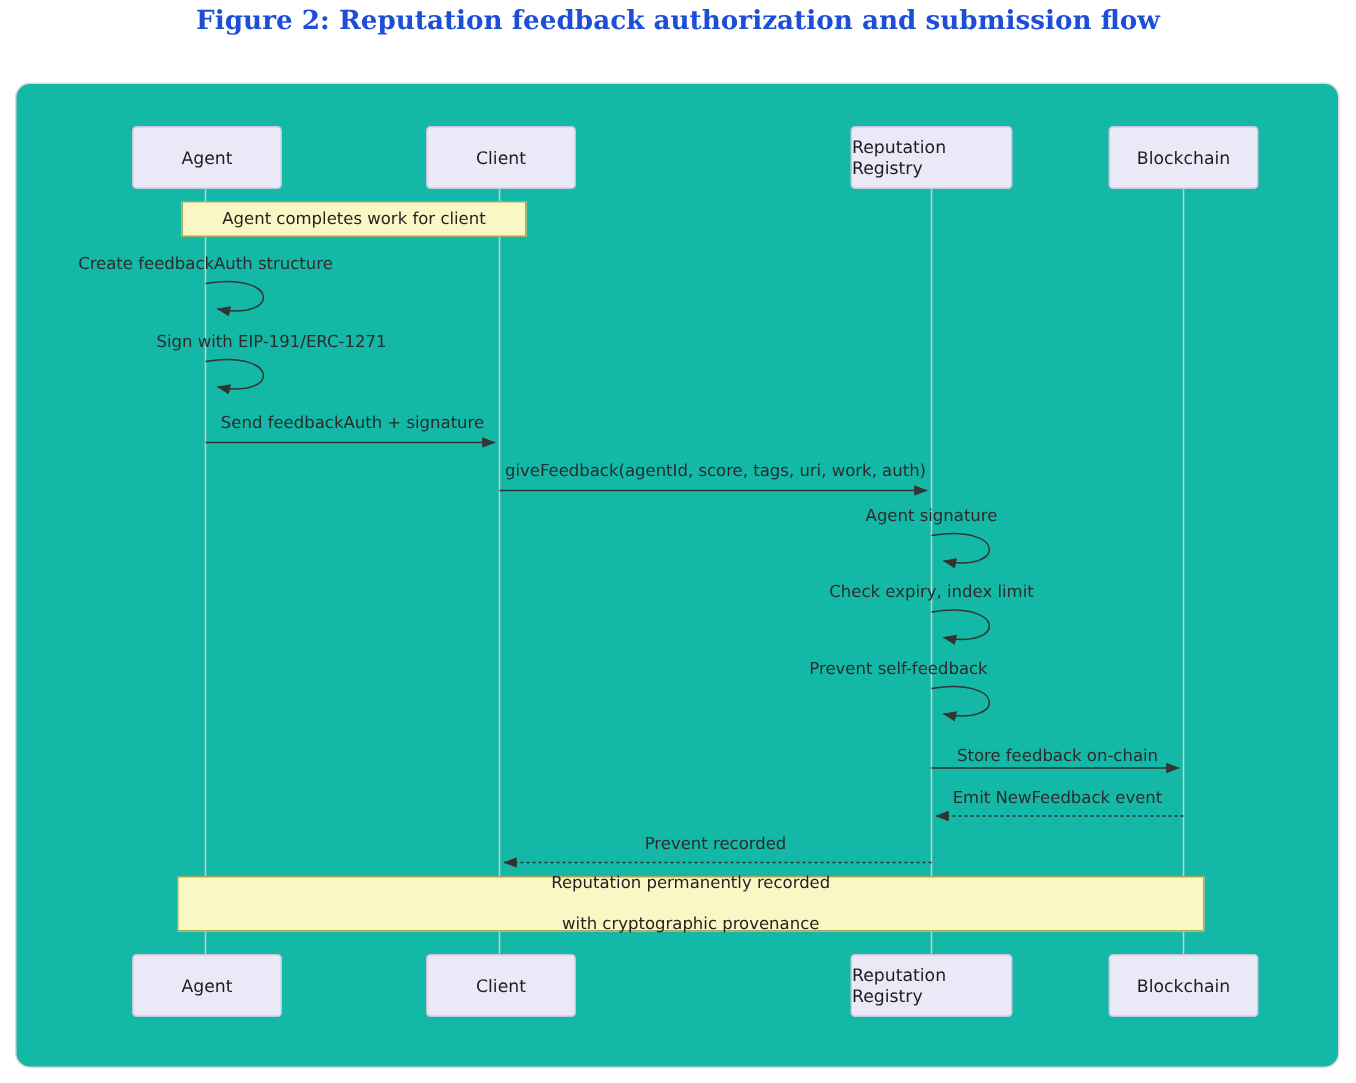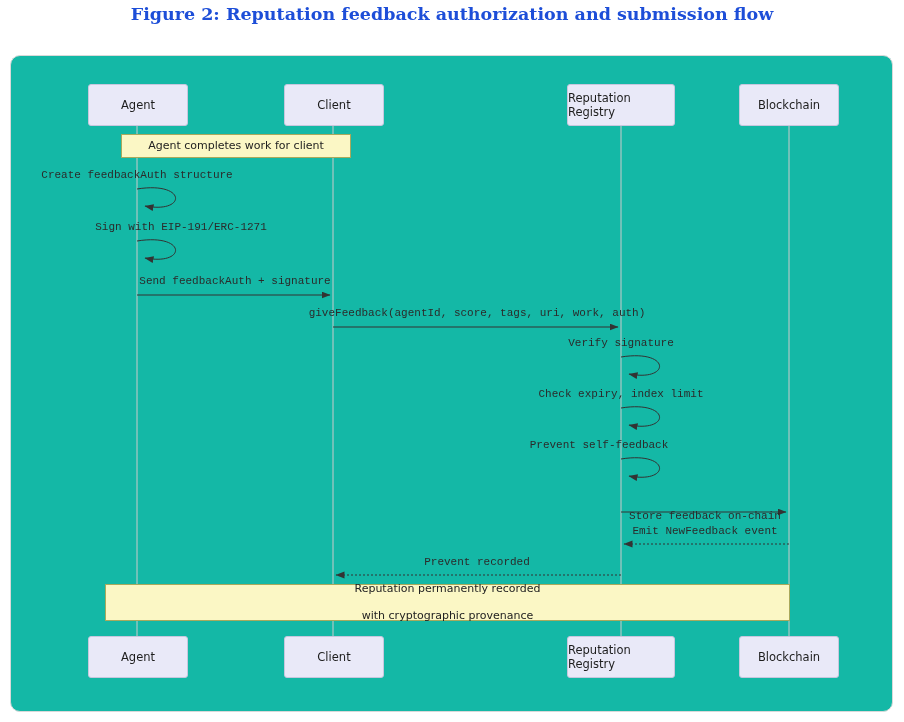--- a/index.html
+++ b/index.html
@@ -51,21 +51,20 @@
     color: #222222;
     text-align: right;
     line-height: 1.35;
   }
   .msg-label {
     position: absolute;
     transform: translateX(-50%);
     white-space: nowrap;
     font-size: 11px;
     color: #2b2b2b;
-    font-family: Liberation Mono, monospace;
   }
 </style>
 </head>
 <body>
 
 <div class="figure-title">Figure 2: Reputation feedback authorization and submission flow</div>
 
 <div class="diagram-canvas">
 
   <svg class="arrows-layer" width="883" height="657" viewBox="0 0 883 657">
@@ -108,28 +107,28 @@
   </div>
 
   <div class="note" style="left:110px; top:78px; width:230px; height:24px;">
     <span>Agent completes work for client</span>
   </div>
 
   <div class="msg-label" style="left:126px; top:113px;">Create feedbackAuth structure</div>
   <div class="msg-label" style="left:126px; top:165px;margin-left:44px;">Sign with EIP-191/ERC-1271</div>
   <div class="msg-label" style="left:224px; top:219px;">Send feedbackAuth + signature</div>
   <div class="msg-label" style="left:466px; top:251px;">giveFeedback(agentId, score, tags, uri, work, auth)</div>
-  <div class="msg-label" style="left:610px; top:281px;">Verify signature</div>
+  <div class="msg-label" style="left:610px; top:281px;">Agent signature</div>
   <div class="msg-label" style="left:610px; top:332px;">Check expiry, index limit</div>
   <div class="msg-label" style="left:588px; top:383px;">Prevent self-feedback</div>
-  <div class="msg-label" style="left:694px; top:454px;">Store feedback on-chain</div>
+  <div class="msg-label" style="left:694px; top:441px;">Store feedback on-chain</div>
   <div class="msg-label" style="left:694px; top:469px;">Emit NewFeedback event</div>
   <div class="msg-label" style="left:466px; top:500px;">Prevent recorded</div>
 
-  <div class="note" style="left:94px; top:528px; width:685px; height:37px;gap:12px;">
+  <div class="note" style="left:107px; top:528px; width:685px; height:37px;gap:12px;">
     <span>Reputation permanently recorded</span>
     <span>with cryptographic provenance</span>
   </div>
 
   <div class="actor-box" style="left:77px; top:580px; width:100px;">
     <span>Agent</span>
   </div>
   <div class="actor-box" style="left:273px; top:580px; width:100px;">
     <span>Client</span>
   </div>

